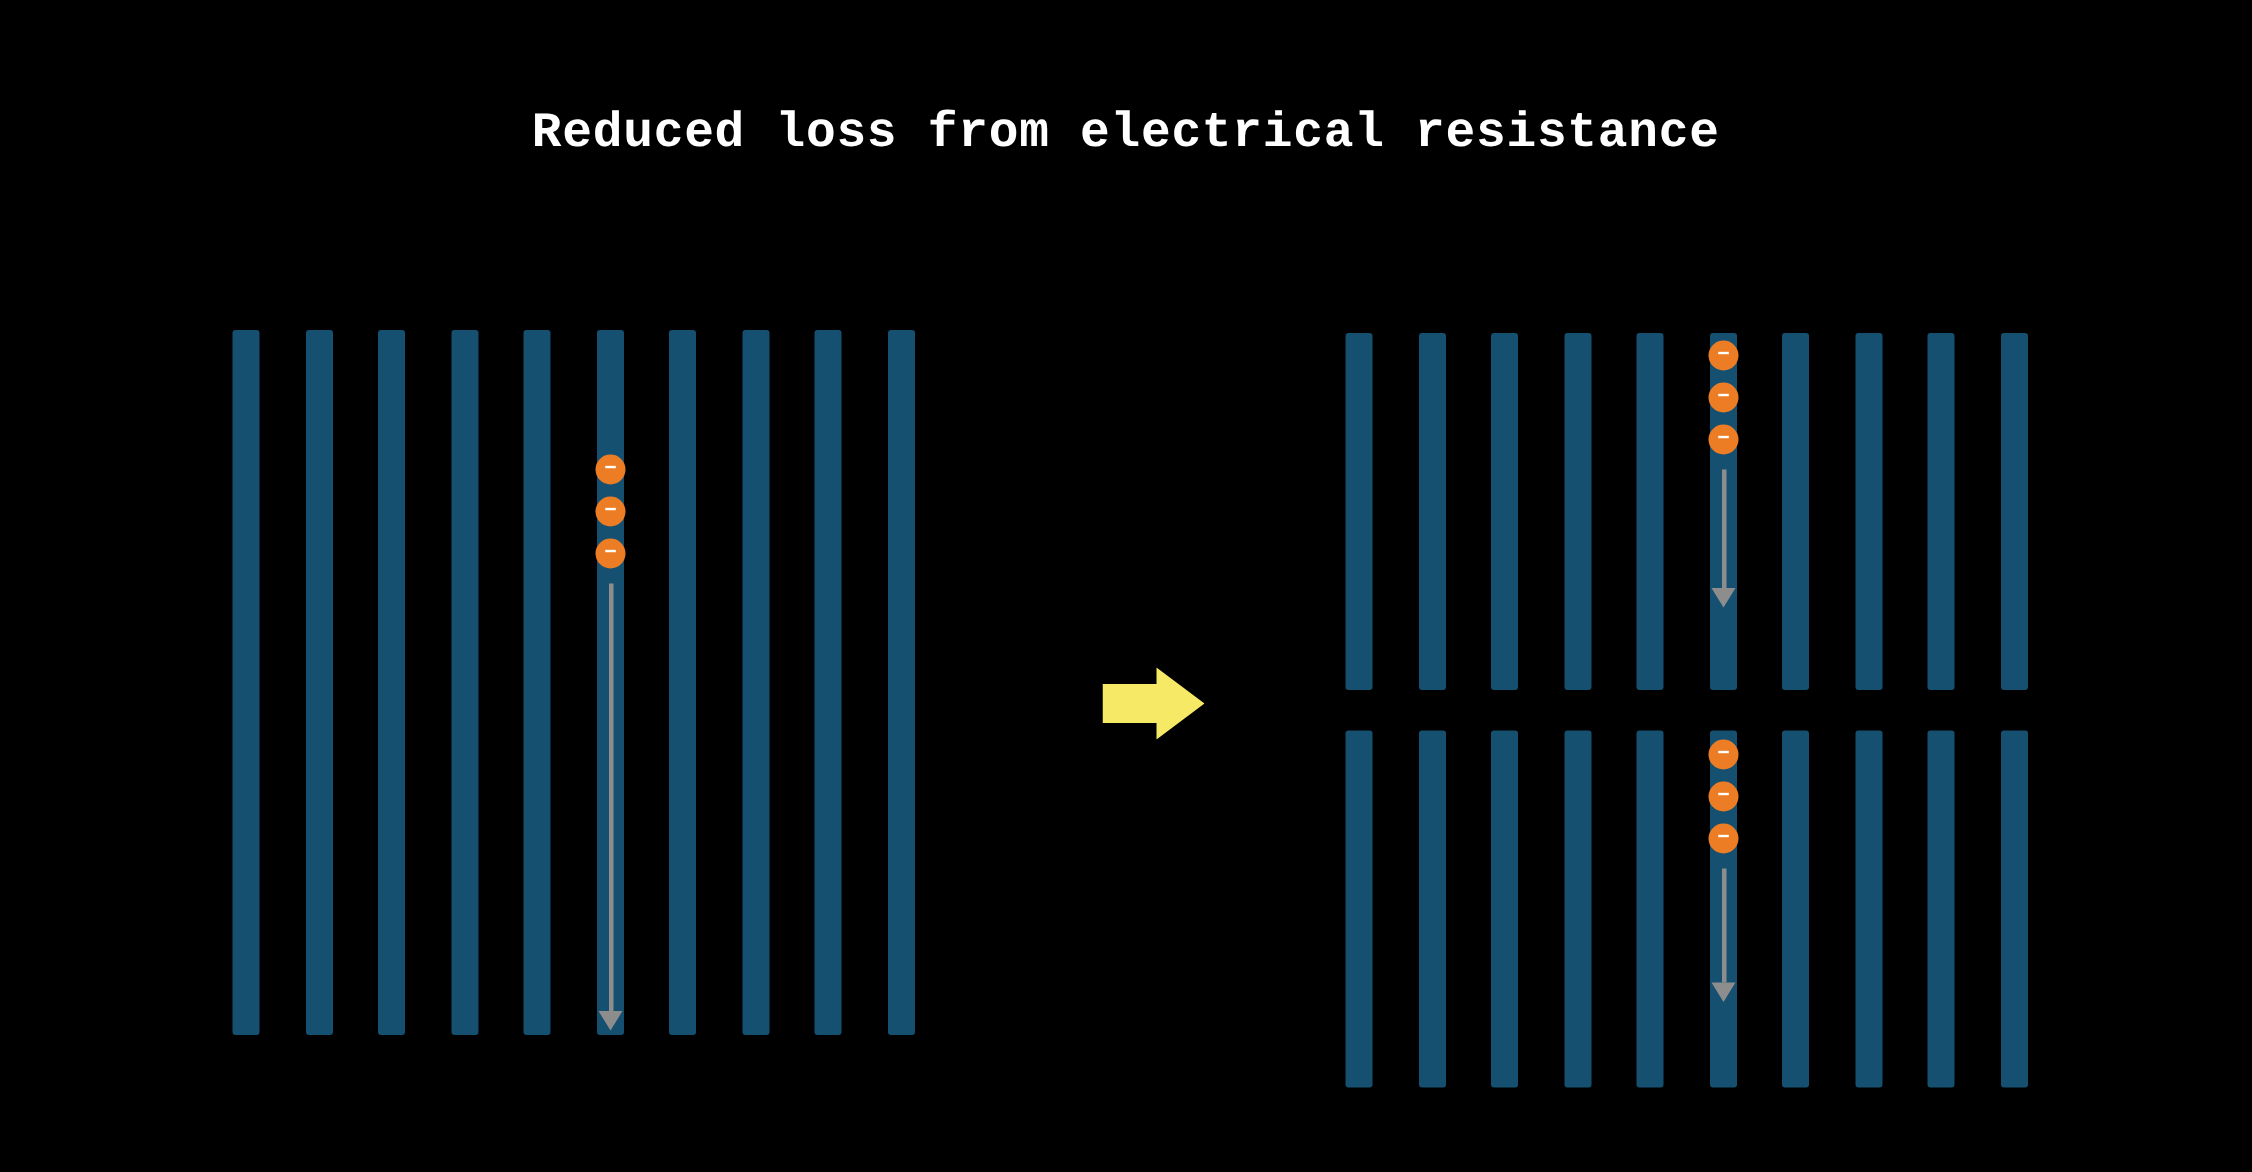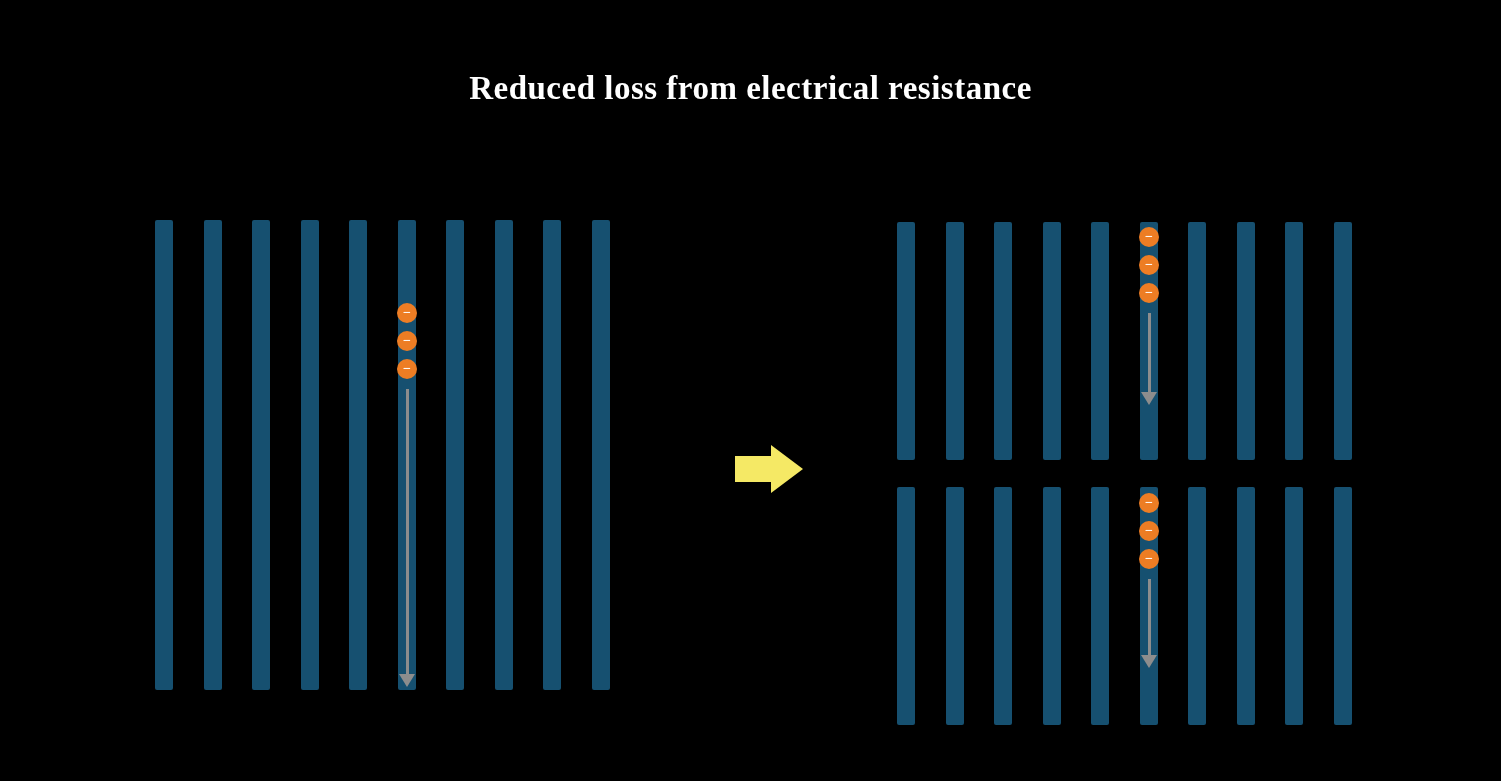--- a/index.html
+++ b/index.html
@@ -5,21 +5,21 @@
   html, body {
     margin: 0;
     padding: 0;
     background: #000;
   }
   .canvas {
     position: relative;
     width: 1501px;
     height: 781px;
     background: var(--background, #000);
-    font-family: Liberation Serif, serif;
+    font-family: Liberation Mono, monospace;
     overflow: hidden;
   }
   .title {
     position: absolute;
     top: 70px;
     left: 0;
     width: 100%;
     margin: 0;
     text-align: center;
     color: var(--title, #fff);

